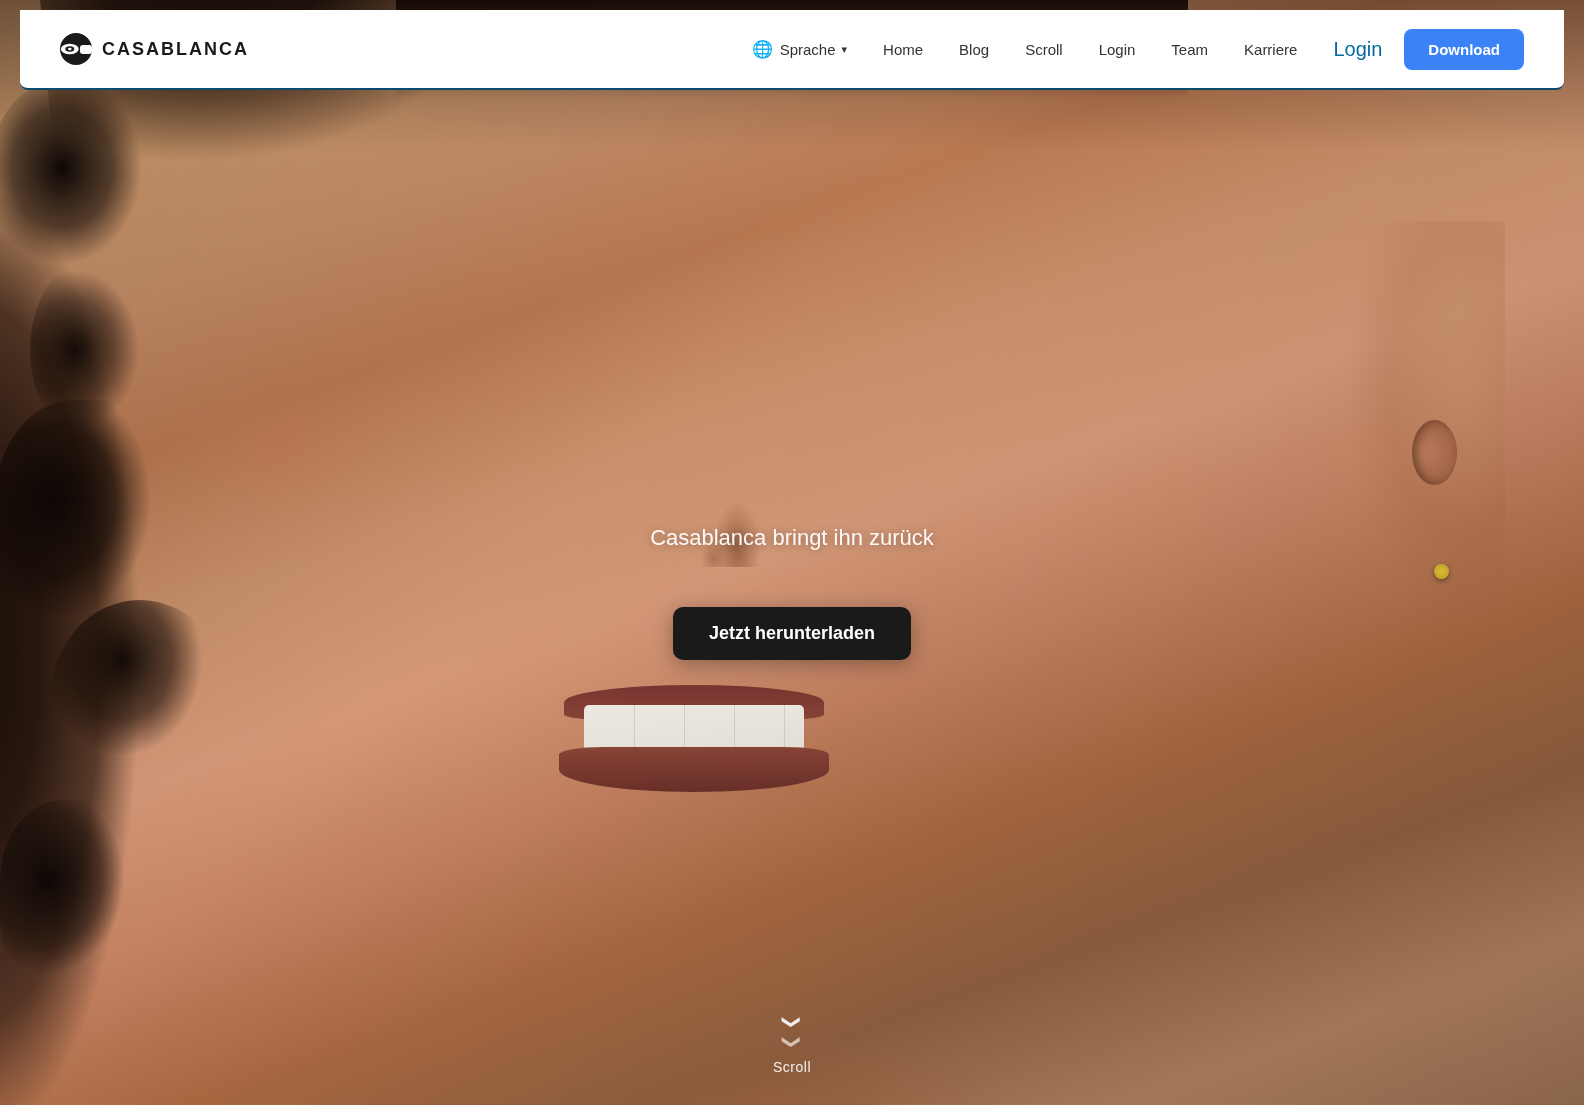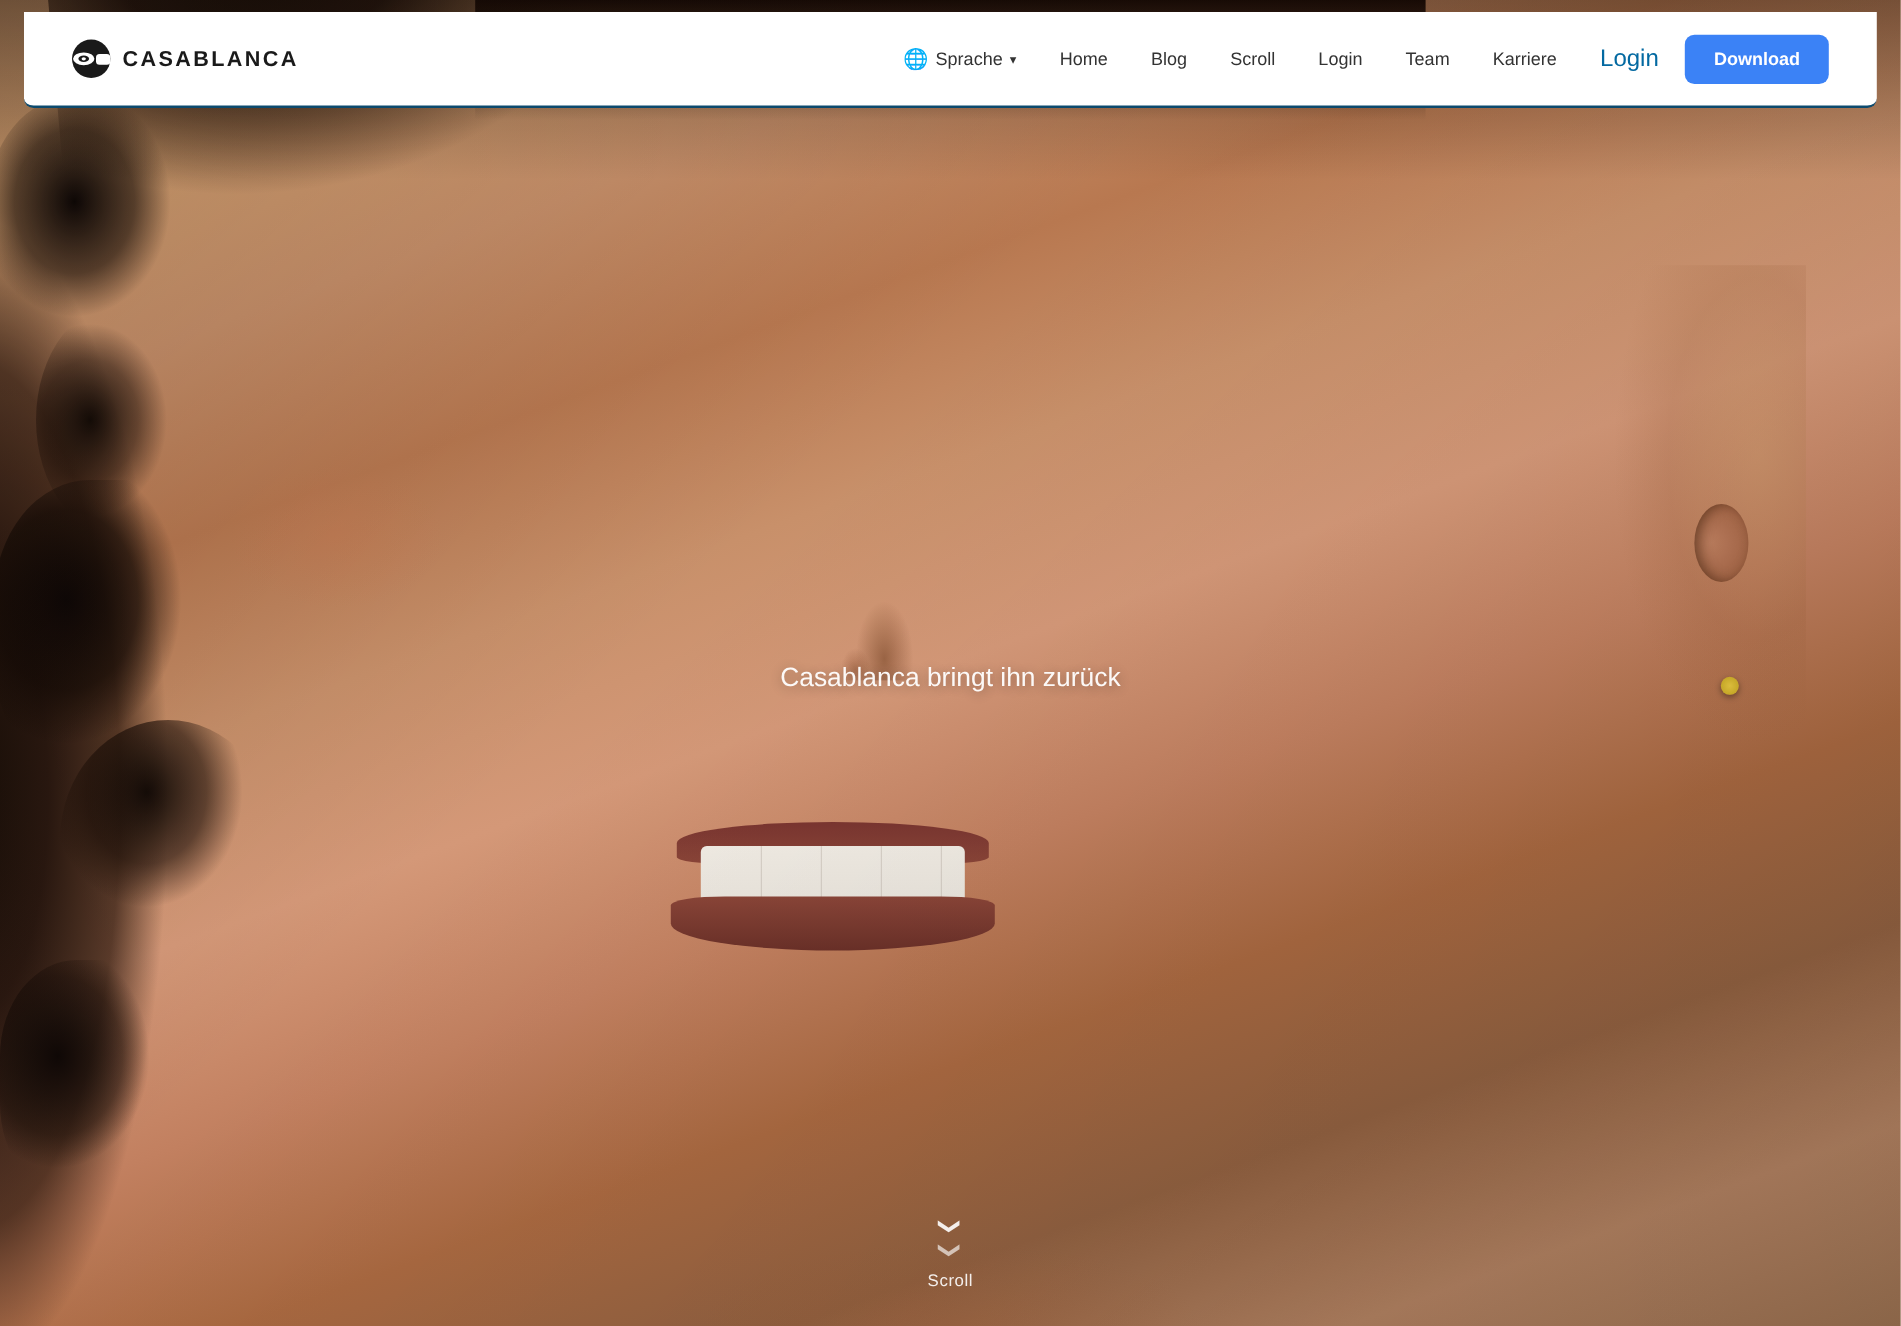--- a/index.html
+++ b/index.html
@@ -346,20 +346,21 @@
 
     <div style="position:absolute; left:12%; top:35%; width:180px; height:120px; background: radial-gradient(ellipse at 50% 50%, rgba(200,120,80,0.35) 0%, transparent 70%);"></div>
 
     <div style="position:absolute; top:0; left:0; right:0; height:150px; background: linear-gradient(180deg, rgba(20,12,6,0.4) 0%, transparent 100%);"></div>
 
     <div style="position:absolute; inset:0; background: linear-gradient(135deg, rgba(0,0,0,0.15) 0%, transparent 40%, rgba(0,0,0,0.1) 100%);"></div>
   </div>
 
   <div class="hero-content">
     <p class="hero-subtitle">Casablanca bringt ihn zurück</p>
+    <button class="hero-cta">Jetzt herunterladen</button>
   </div>
 
   <div class="scroll-indicator">
     <div class="scroll-chevrons">
       <span class="scroll-chevron" style="transform: rotate(90deg); display: block; font-size: 18px; color: rgba(255, 255, 255, 0.9);">❯</span>
       <span class="scroll-chevron" style="transform: rotate(90deg); display: block; font-size: 18px; color: rgba(255, 255, 255, 0.9);">❯</span>
     </div>
     <span class="scroll-label">Scroll</span>
   </div>
 </div>

